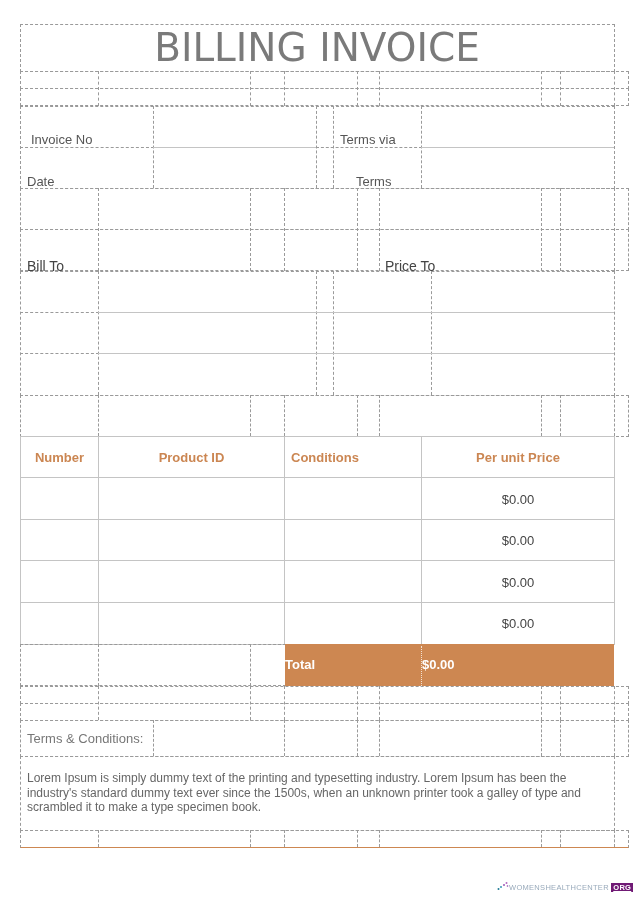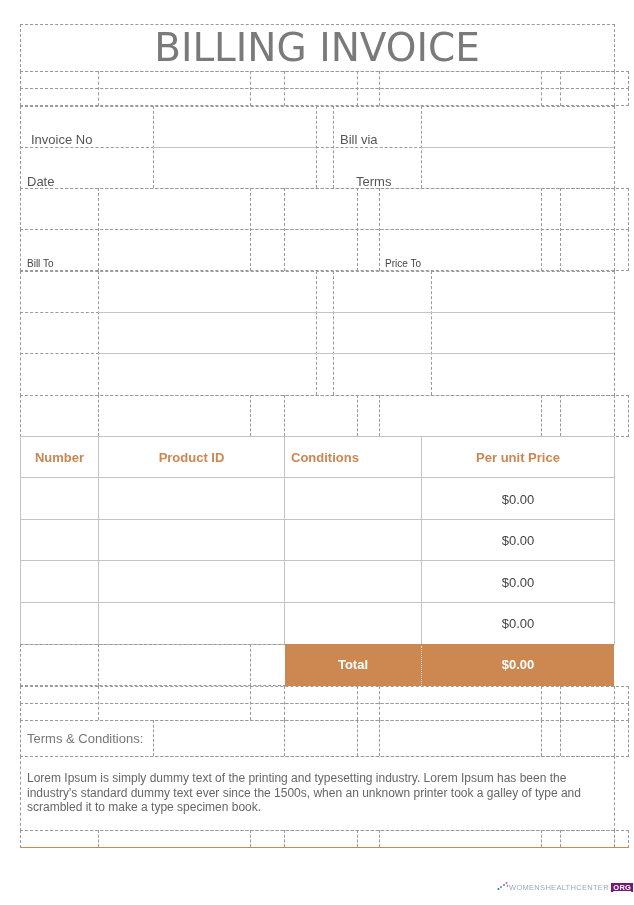--- a/index.html
+++ b/index.html
@@ -5,25 +5,25 @@
   html,body{margin:0;padding:0;background:#fff;}
   body{width:634px;height:905px;position:relative;overflow:hidden;font-family:"Liberation Sans",sans-serif;}
   .abs{position:absolute;box-sizing:border-box;}
   .dash{border:1px dashed #9a9a9a;}
   .vl{position:absolute;width:0;border-left:1px dashed #9a9a9a;}
   .hl{position:absolute;height:0;border-top:1px dashed #9a9a9a;}
   .sv{position:absolute;width:0;border-left:1px solid #c4c4c4;}
   .sh{position:absolute;height:0;border-top:1px solid #c4c4c4;}
   .title{position:absolute;left:20px;top:24px;width:594px;height:48px;text-align:center;font-size:39px;line-height:48px;color:#7a7a7a;font-family:"DejaVu Sans",sans-serif;font-weight:normal;letter-spacing:0;}
   .lbl{position:absolute;color:#555;font-size:13px;}
-  .lbl-sm{position:absolute;color:#444;font-size:10px;}
+  .lbl-sm{position:absolute;color:#444;font-size:14px;}
   .th{position:absolute;color:#cb8652;font-weight:bold;font-size:13px;text-align:center;}
   .price{position:absolute;color:#444;font-size:13px;text-align:center;}
   .total-bar{position:absolute;left:285px;top:644px;width:329px;height:42px;background:#cd8751;}
-  .total-txt{position:absolute;color:#fff;font-weight:bold;font-size:13px;text-align:center;line-height:42px;}
+  .total-txt{position:absolute;color:#fff;font-weight:bold;font-size:13px;text-align:left;line-height:42px;}
   .para{position:absolute;left:27px;top:771px;width:585px;color:#666;font-size:12px;line-height:14.5px;}
   .logo{position:absolute;left:497px;top:880px;font-size:7.5px;color:#9ab;letter-spacing:.3px;}
   .logo .org{background:#701a75;color:#fff;padding:0 2px;font-weight:bold;text-decoration:underline;}
   .dots{position:absolute;left:497px;top:881px;}
 </style>
 </head>
 <body>
 
 <div class="abs dash" style="left:20px;top:24px;width:595px;height:48px;"></div>
 <div class="title">BILLING INVOICE</div>
@@ -46,21 +46,21 @@
 <div class="vl" style="left:421px;top:106px;height:82px;"></div>
 <div class="hl" style="left:20px;top:147px;width:134px;"></div>
 <div class="sh" style="left:153px;top:147px;width:164px;"></div>
 <div class="hl" style="left:316px;top:147px;width:106px;"></div>
 <div class="sh" style="left:421px;top:147px;width:193px;"></div>
 
 <div class="lbl" style="left:31px;top:132px;">Invoice No</div>
 <div class="abs" style="left:154px;top:107px;width:162px;height:40px;"></div>
 <div class="lbl" style="left:27px;top:174px;text-align:right;">Date</div>
 <div class="abs" style="left:154px;top:148px;width:162px;height:40px;"></div>
-<div class="lbl" style="left:340px;top:132px;">Bill via</div>
+<div class="lbl" style="left:340px;top:132px;">Terms via</div>
 <div class="abs" style="left:422px;top:107px;width:192px;height:40px;"></div>
 <div class="lbl" style="left:356px;top:174px;">Terms</div>
 <div class="abs" style="left:422px;top:148px;width:192px;height:40px;"></div>
 
 <div class="abs dash" style="left:20px;top:188px;width:609px;height:42px;"></div>
 <div class="abs dash" style="left:20px;top:229px;width:609px;height:42px;"></div>
 <div class="vl" style="left:98px;top:188px;height:83px;"></div>
 <div class="vl" style="left:250px;top:188px;height:83px;"></div>
 <div class="vl" style="left:284px;top:188px;height:83px;"></div>
 <div class="vl" style="left:357px;top:188px;height:83px;"></div>

